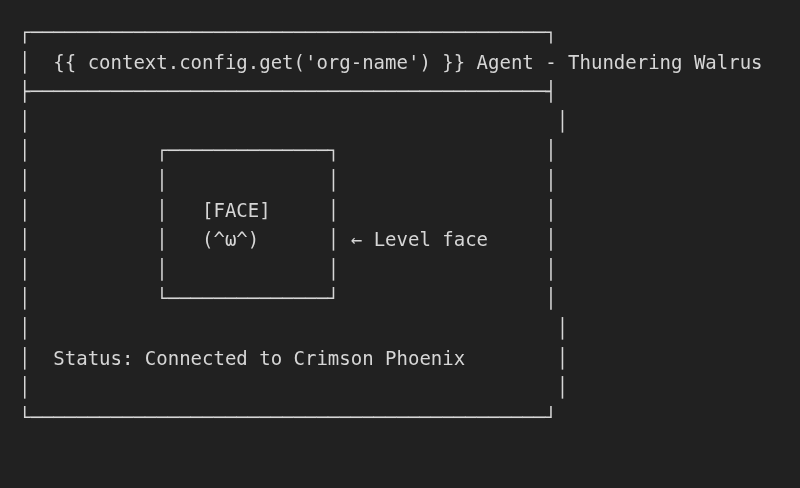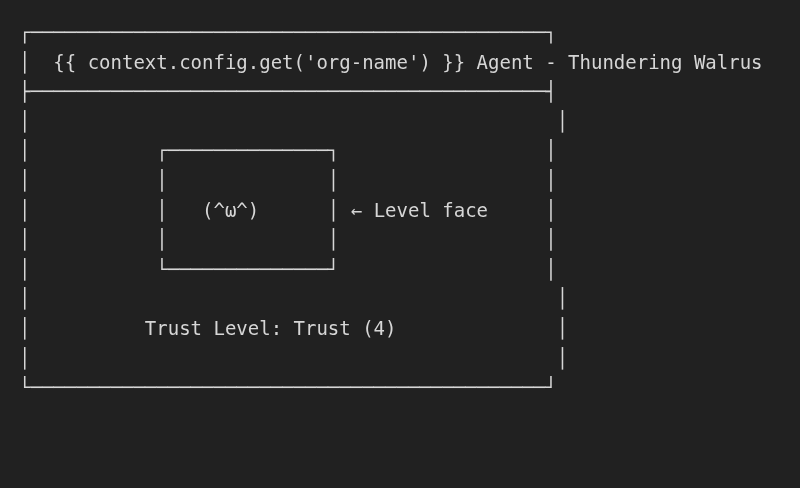--- a/index.html
+++ b/index.html
@@ -45,29 +45,30 @@
   <pre><span>│  </span><span>{{ context.config.get('org-name') }} Agent - Thundering Walrus</span></pre>
 
   <pre>├─────────────────────────────────────────────┤</pre>
 
   <pre>│                                              │</pre>
 
   <pre>│           ┌──────────────┐                  │</pre>
 
   <pre>│           │              │                  │</pre>
 
+  <pre><span>│           │   </span><span>[FACE]</span><span>     │                  │</span></pre>
 
   <pre><span>│           │   </span><span>(^ω^)</span><span>      │ </span><span>← Level face</span><span>     │</span></pre>
 
   <pre>│           │              │                  │</pre>
 
   <pre>│           └──────────────┘                  │</pre>
 
   <pre>│                                              │</pre>
 
+  <pre><span>│  </span><span>Status: Connected to Crimson Phoenix</span><span>        │</span></pre>
 
-  <pre><span>│          </span><span>Trust Level: Trust (4)</span><span>              │</span></pre>
 
   <pre>│                                              │</pre>
 
   <pre>└─────────────────────────────────────────────┘</pre>
 
 </div>
 
 </body></html>

